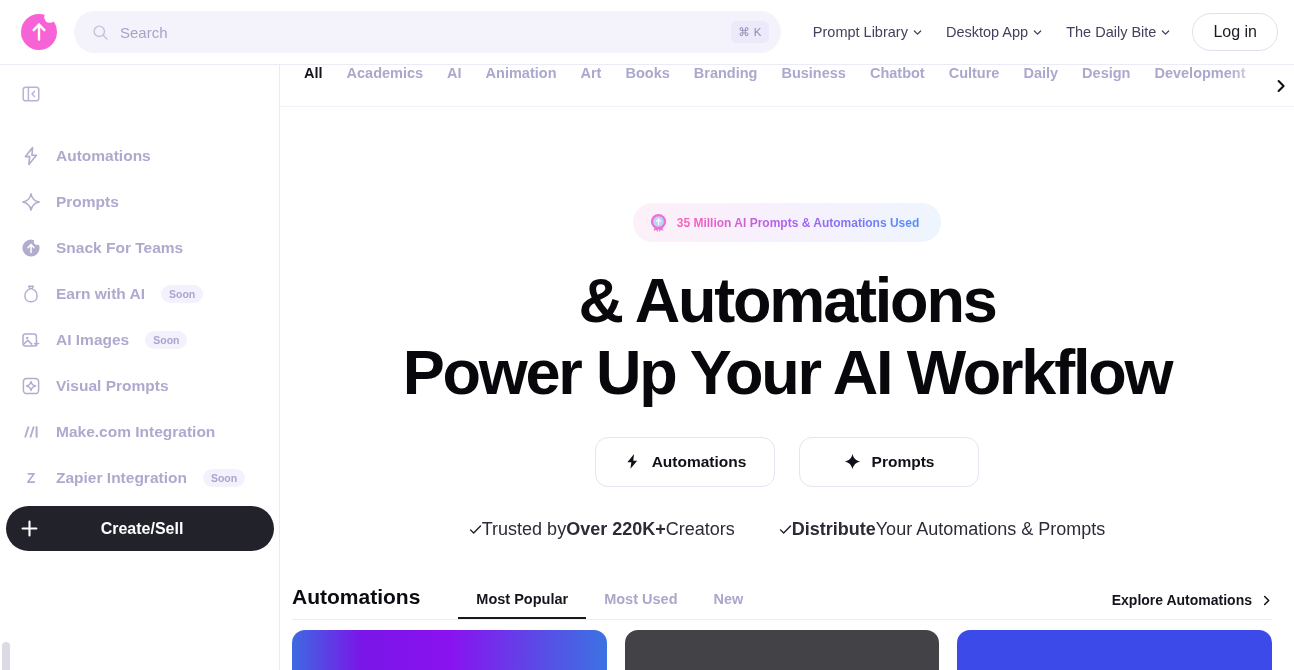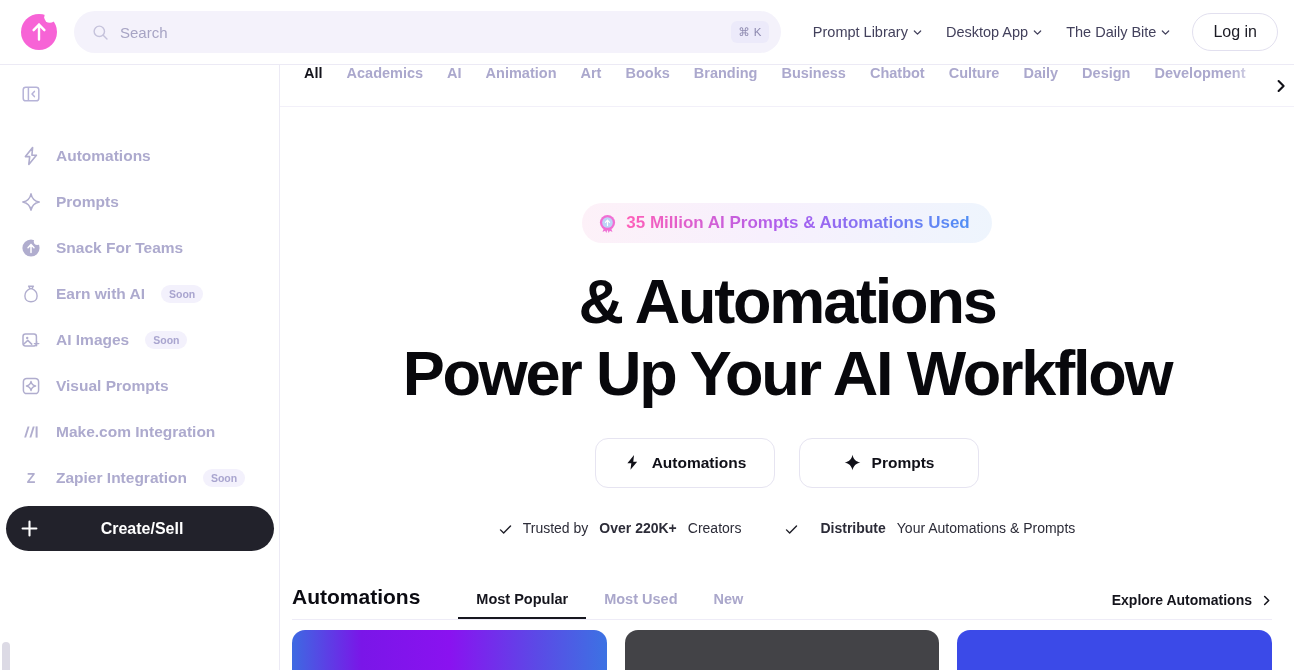--- a/index.html
+++ b/index.html
@@ -113,39 +113,39 @@
 
   
   .hero { flex: 1; display: flex; flex-direction: column; align-items: center; padding-top: 96px; min-height: 0; }
   .hero-badge {
     display: flex; align-items: center; gap: 9px;
     padding: 10px 22px 10px 16px; border-radius: 24px;
     background: linear-gradient(100deg, #fdf1f8 0%, #f7f0fd 45%, #eef5fd 100%);
   }
   .hero-badge-ico { width: 19px; height: 19px; flex: none; }
   .hero-badge-txt {
-    font-size: 17px; font-weight: bold; white-space: nowrap;
+    font-size: 12px; font-weight: bold; white-space: nowrap;
     background: linear-gradient(95deg, #ff5fb8 0%, #a95ff0 48%, #4f8ff5 100%);
     -webkit-background-clip: text; background-clip: text; color: transparent;
   }
   .hero-title {
     margin-top: 22px; text-align: center;
     font-size: 63px; font-weight: bold; line-height: 1.15;
     letter-spacing: -2.2px; color: #08080c;
   }
   .hero-ctas { margin-top: 28px; display: flex; gap: 24px; }
   .cta {
     display: flex; align-items: center; justify-content: center; gap: 11px;
     width: 180px; height: 50px;
     border: 1px solid #e6e4f1; border-radius: 13px; background: #fff;
     font-size: 15.5px; font-weight: bold; color: #101018; cursor: pointer;
   }
   .cta-ico { width: 17px; height: 17px; display: block; }
   .hero-trust { margin-top: 32px; display: flex; gap: 44px; }
-  .trust { display: flex; align-items: flex-end; gap: 11px; font-size: 14px; color: #2c2c38; white-space: nowrap; }
+  .trust { display: flex; align-items: center; font-size: 18px; color: #2c2c38; white-space: nowrap; }
   .trust b { font-weight: bold; }
   .check { width: 13px; height: 13px; flex: none; }
 
   
   .sec {
     min-height: 0; padding: 0 22px 0 12px; position: relative;
   }
   .sec-head { display: flex; align-items: flex-end; height: 48px; position: relative; }
   .sec-title { font-size: 21px; font-weight: bold; color: #0b0b12; margin-bottom: 10px; }
   .sec-tabs { display: flex; align-items: flex-end; margin-left: 38px; flex: 1; }

